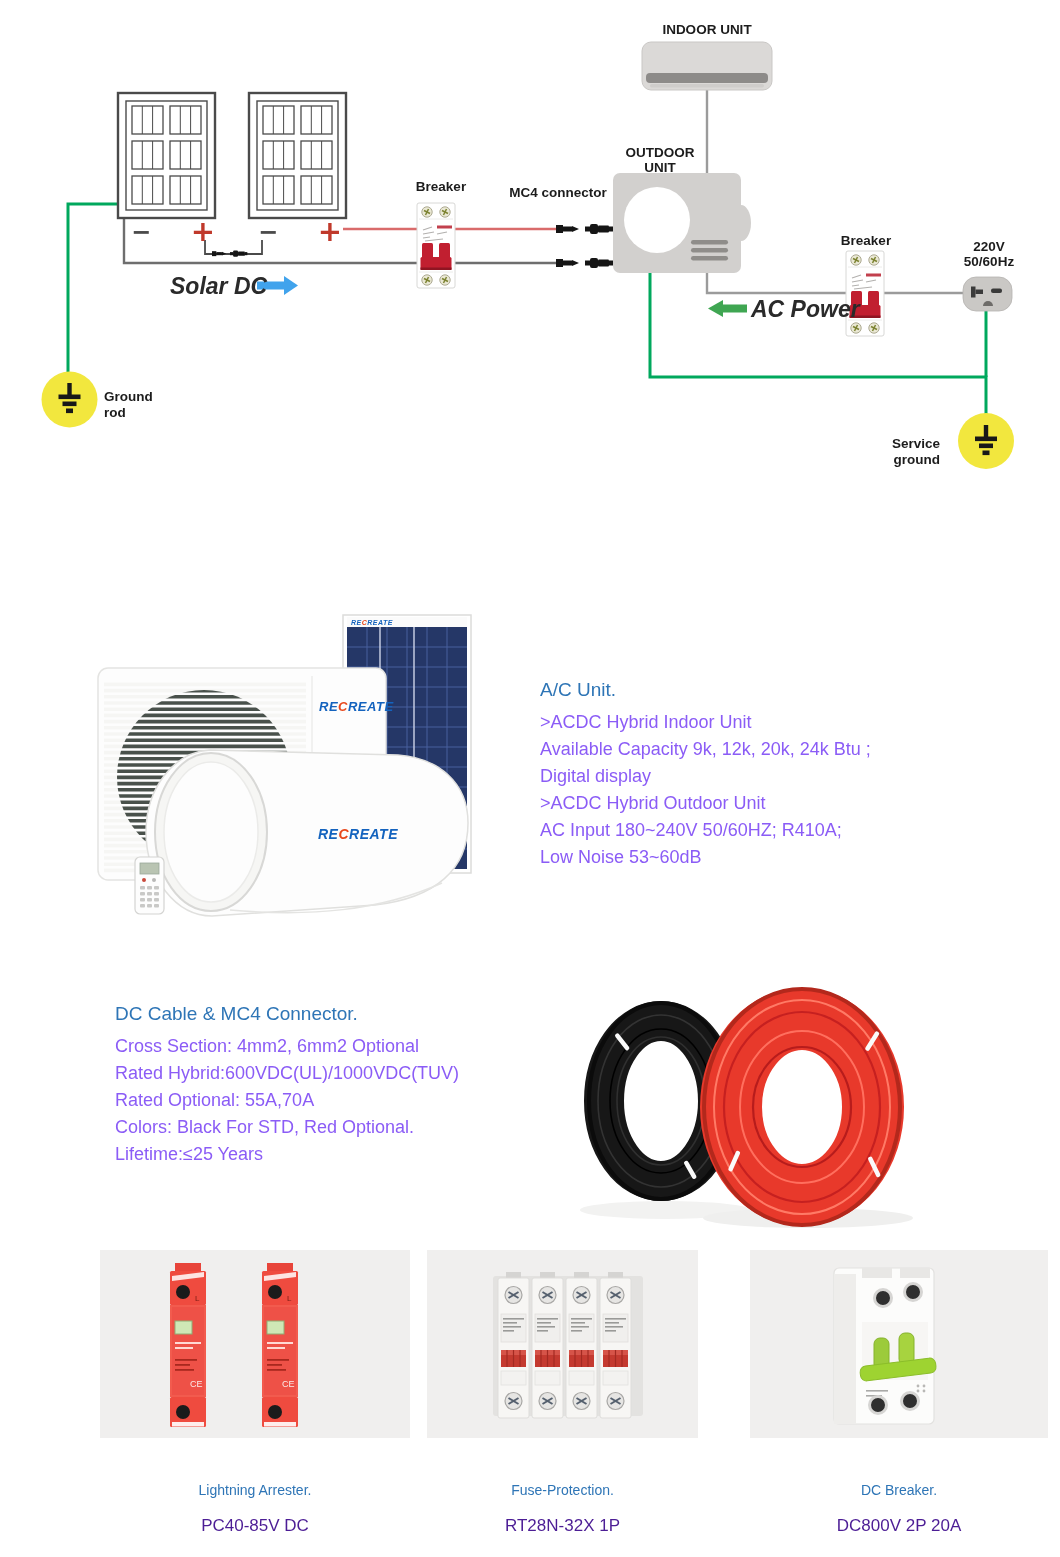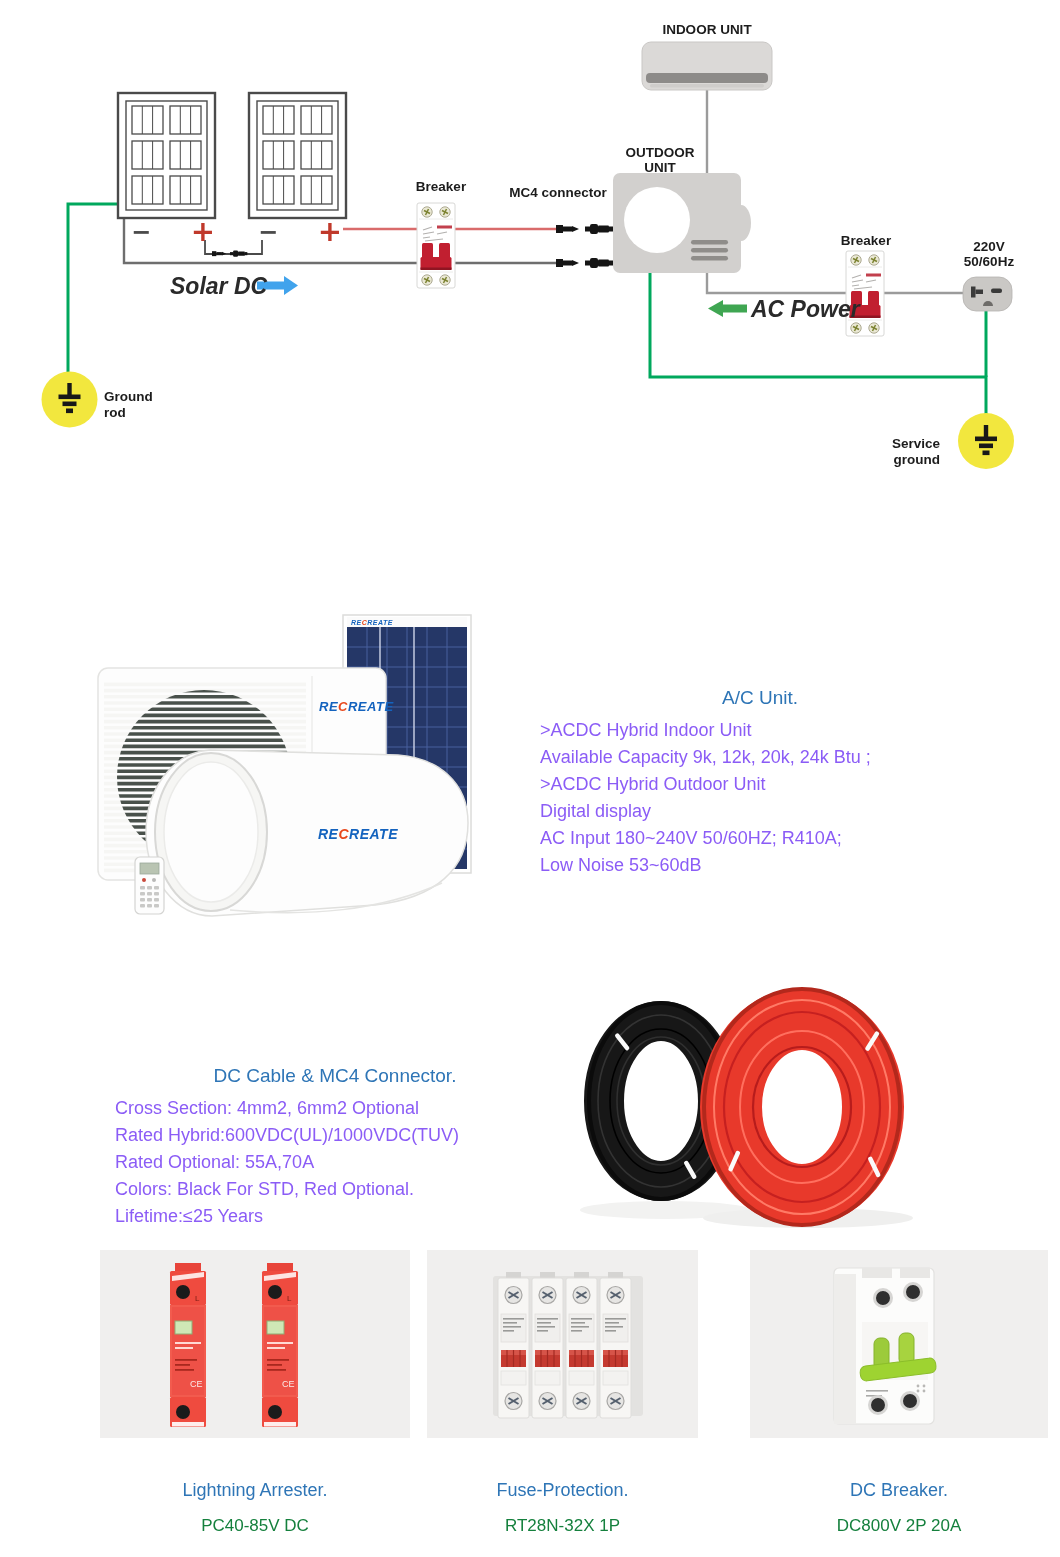--- a/index.html
+++ b/index.html
@@ -8,27 +8,27 @@
     font-family:"Liberation Sans",sans-serif;overflow:hidden;
   }
   .abs{position:absolute;}
   
   .dg{font-family:"Liberation Sans",sans-serif;font-size:13.5px;font-weight:bold;fill:#1c1c1c;}
   .dg-big{font-family:"Liberation Sans",sans-serif;font-size:23px;font-style:italic;font-weight:600;fill:#2a2a2a;}
   .sign{font-family:"DejaVu Sans",sans-serif;font-size:24px;font-weight:bold;fill:#4a4a4a;}
   .plus{font-family:"DejaVu Sans",sans-serif;font-size:29px;font-weight:600;fill:#c0392b;}
   .logo{font-family:"Liberation Sans",sans-serif;font-weight:bold;font-style:italic;fill:#1463be;letter-spacing:0.5px;}
   
-  .sec-heading{color:#2e75b6;font-size:19px;line-height:23px;margin:12px 0 8px 0;text-align:center;}
+  .sec-heading{color:#2e75b6;font-size:19px;line-height:23px;margin:4px 0 8px 0;}
   .sec-line{color:#8b5cf6;font-size:18px;line-height:27px;white-space:nowrap;}
   
   .product-box{position:absolute;background:#f0efee;top:1250px;height:188px;}
   .prod-caption{position:absolute;text-align:center;}
-  .cap-name{color:#2e75b6;font-size:18px;line-height:23px;margin-bottom:12px;}
-  .cap-model{color:#15803d;font-size:17px;line-height:24px;}
+  .cap-name{color:#2e75b6;font-size:14px;line-height:23px;margin-bottom:12px;}
+  .cap-model{color:#4c1d95;font-size:17px;line-height:24px;}
 </style>
 </head>
 <body>
 
 <svg class="abs" style="left:0;top:0" width="1060" height="500" viewBox="0 0 1060 500">
   <defs>
     <g id="pvcell">
       <rect x="0" y="0" width="31" height="28" fill="none" stroke="#4a4a4a" stroke-width="1.3"></rect>
       <line x1="10.3" y1="0" x2="10.3" y2="28" stroke="#4a4a4a" stroke-width="1"></line>
       <line x1="20.6" y1="0" x2="20.6" y2="28" stroke="#4a4a4a" stroke-width="1"></line>
@@ -218,27 +218,27 @@
         <rect x="67" y="324" width="5" height="3.4" rx="1"></rect>
         <rect x="74" y="324" width="5" height="3.4" rx="1"></rect>
     </g>
   </g>
 </svg>
 
 <div class="abs" style="left:540px;top:674px;width:440px">
   <div class="sec-heading">A/C Unit.</div>
   <div class="sec-line">&gt;ACDC Hybrid Indoor Unit</div>
   <div class="sec-line">Available Capacity 9k, 12k, 20k, 24k Btu ;</div>
+  <div class="sec-line">Digital display</div>
   <div class="sec-line">&gt;ACDC Hybrid Outdoor Unit</div>
-  <div class="sec-line">Digital display</div>
   <div class="sec-line">AC Input 180~240V 50/60HZ; R410A;</div>
   <div class="sec-line">Low Noise 53~60dB</div>
 </div>
 
-<div class="abs" style="left:115px;top:1052px;width:440px">
+<div class="abs" style="left:115px;top:998px;width:440px">
   <div class="sec-heading">DC Cable &amp; MC4 Connector.</div>
   <div class="sec-line">Cross Section: 4mm2, 6mm2 Optional</div>
   <div class="sec-line">Rated Hybrid:600VDC(UL)/1000VDC(TUV)</div>
   <div class="sec-line">Rated Optional: 55A,70A</div>
   <div class="sec-line">Colors: Black For STD, Red Optional.</div>
   <div class="sec-line">Lifetime:≤25 Years</div>
 </div>
 
 <svg class="abs" style="left:560px;top:960px" width="420" height="280" viewBox="0 0 420 280">
   <ellipse cx="105" cy="250" rx="85" ry="9" fill="#f2f2f1"></ellipse>

